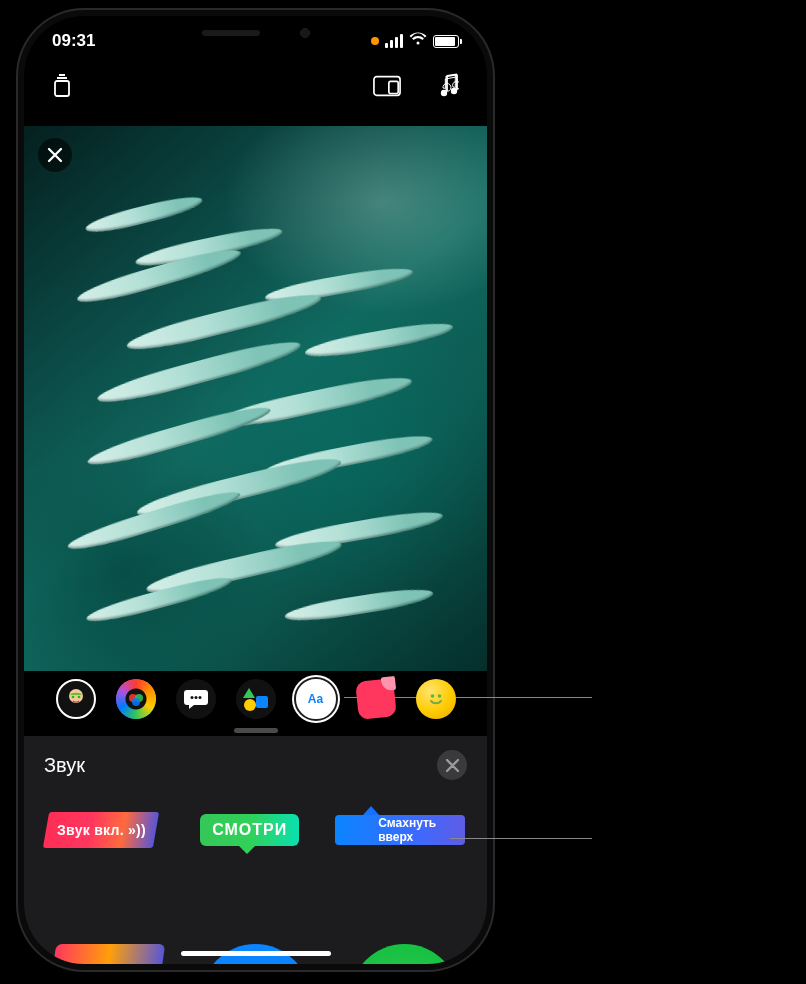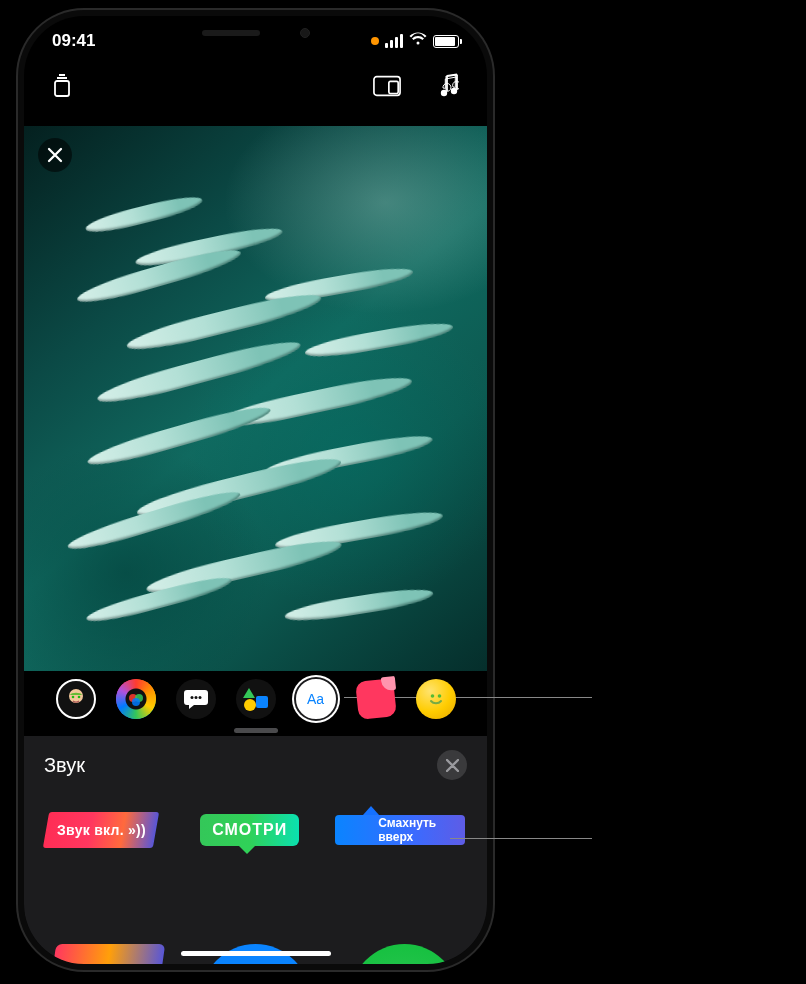--- a/index.html
+++ b/index.html
@@ -210,21 +210,21 @@
 
 <div class="phone">
   <div class="screen">
 
     <div class="notch">
       <div class="speaker"></div>
       <div class="cam"></div>
     </div>
 
     <div class="status-bar">
-      <span>09:41</span>
+      <span>09:31</span>
       <div class="status-right">
         <span class="rec-dot"></span>
         <span class="signal">
             <span></span>
             <span></span>
             <span></span>
             <span></span>
           </span>
         <span>
           <svg width="18" height="14" viewBox="0 0 18 14">
@@ -314,21 +314,21 @@
           </svg>
       </div>
       <div class="effect-btn eb-shapes">
         <svg width="28" height="26" viewBox="0 0 28 26">
             <path d="M7 2l6 10H1z" fill="#34c759"></path>
             <rect x="14" y="10" width="12" height="12" rx="2" fill="#0a84ff"></rect>
             <circle cx="8" cy="19" r="6" fill="#ffcc00"></circle>
           </svg>
       </div>
       <div class="effect-btn eb-aatext" style="box-shadow:0 0 0 2px #1c1c1e,0 0 0 4px #fff">
-        <span style="color:#0a84ff;font-weight:400;font-size:14px">Aa</span>
+        <span style="color:#0a84ff;font-weight:700;font-size:12px">Aa</span>
       </div>
       <div class="effect-btn">
         <div class="eb-sticker"></div>
       </div>
       <div class="effect-btn eb-emoji">
         <svg width="24" height="24" viewBox="0 0 24 24">
             <circle cx="8.5" cy="9" r="1.8" fill="#5b3"></circle>
             <circle cx="15.5" cy="9" r="1.8" fill="#5b3"></circle>
             <path d="M7 14c2.5 3 7.5 3 10 0" stroke="#7a4" stroke-width="2" fill="none" stroke-linecap="round"></path>
           </svg>

